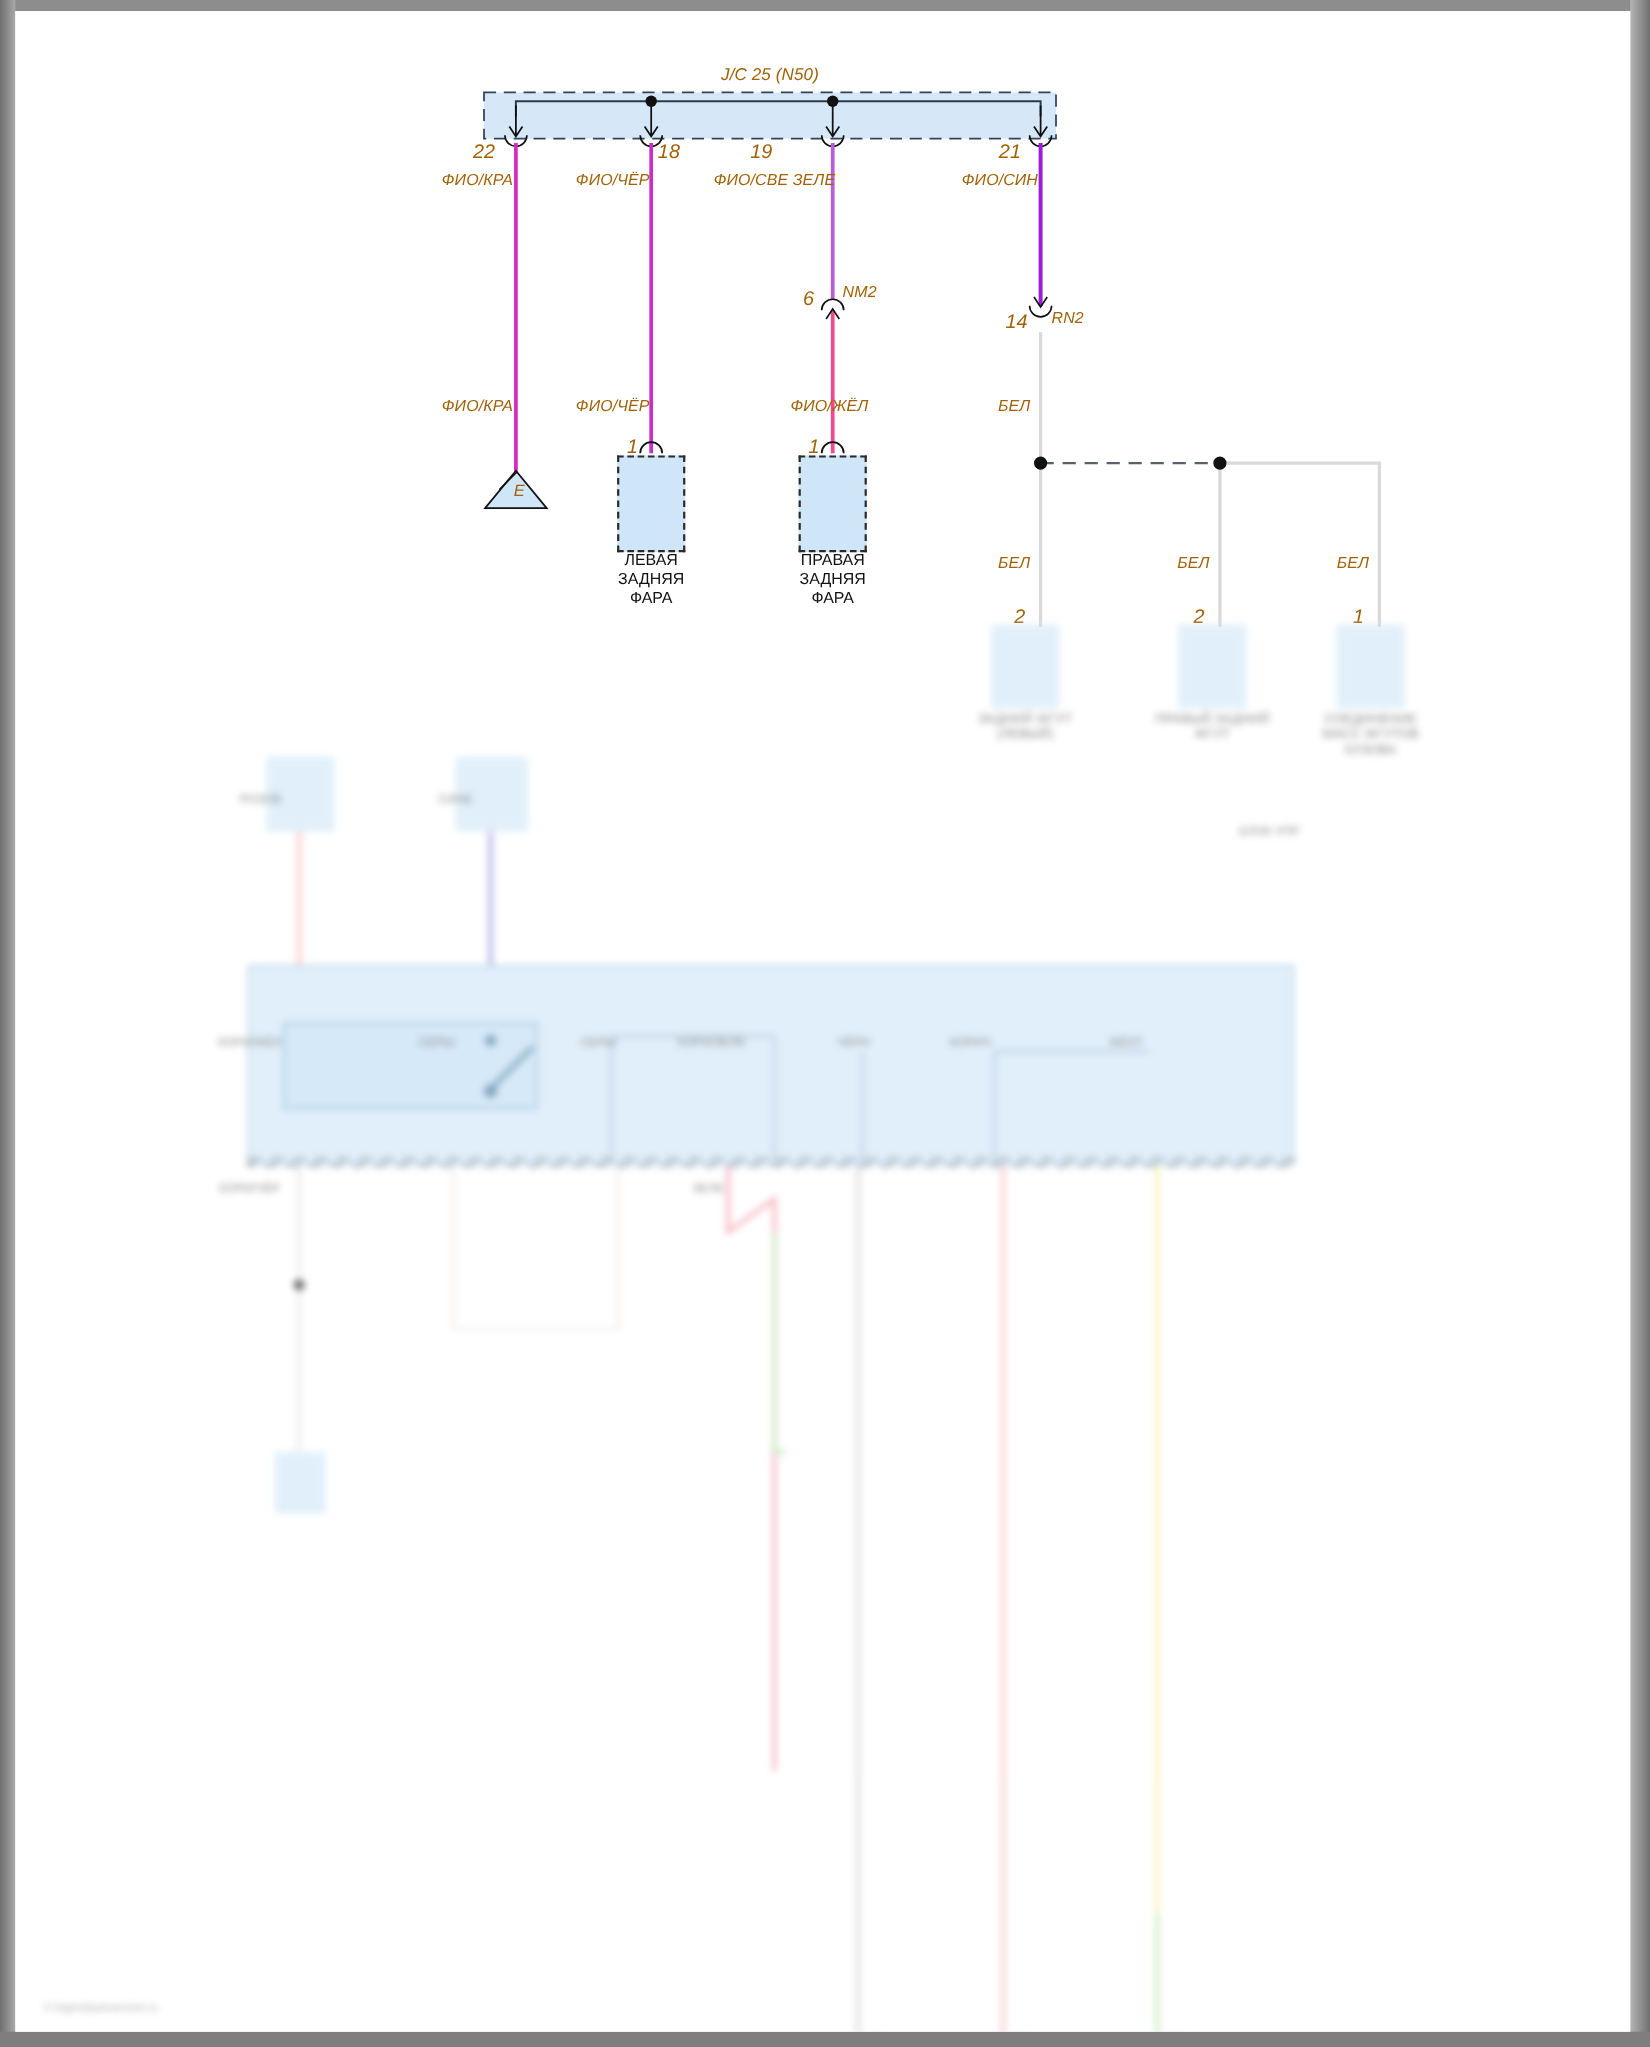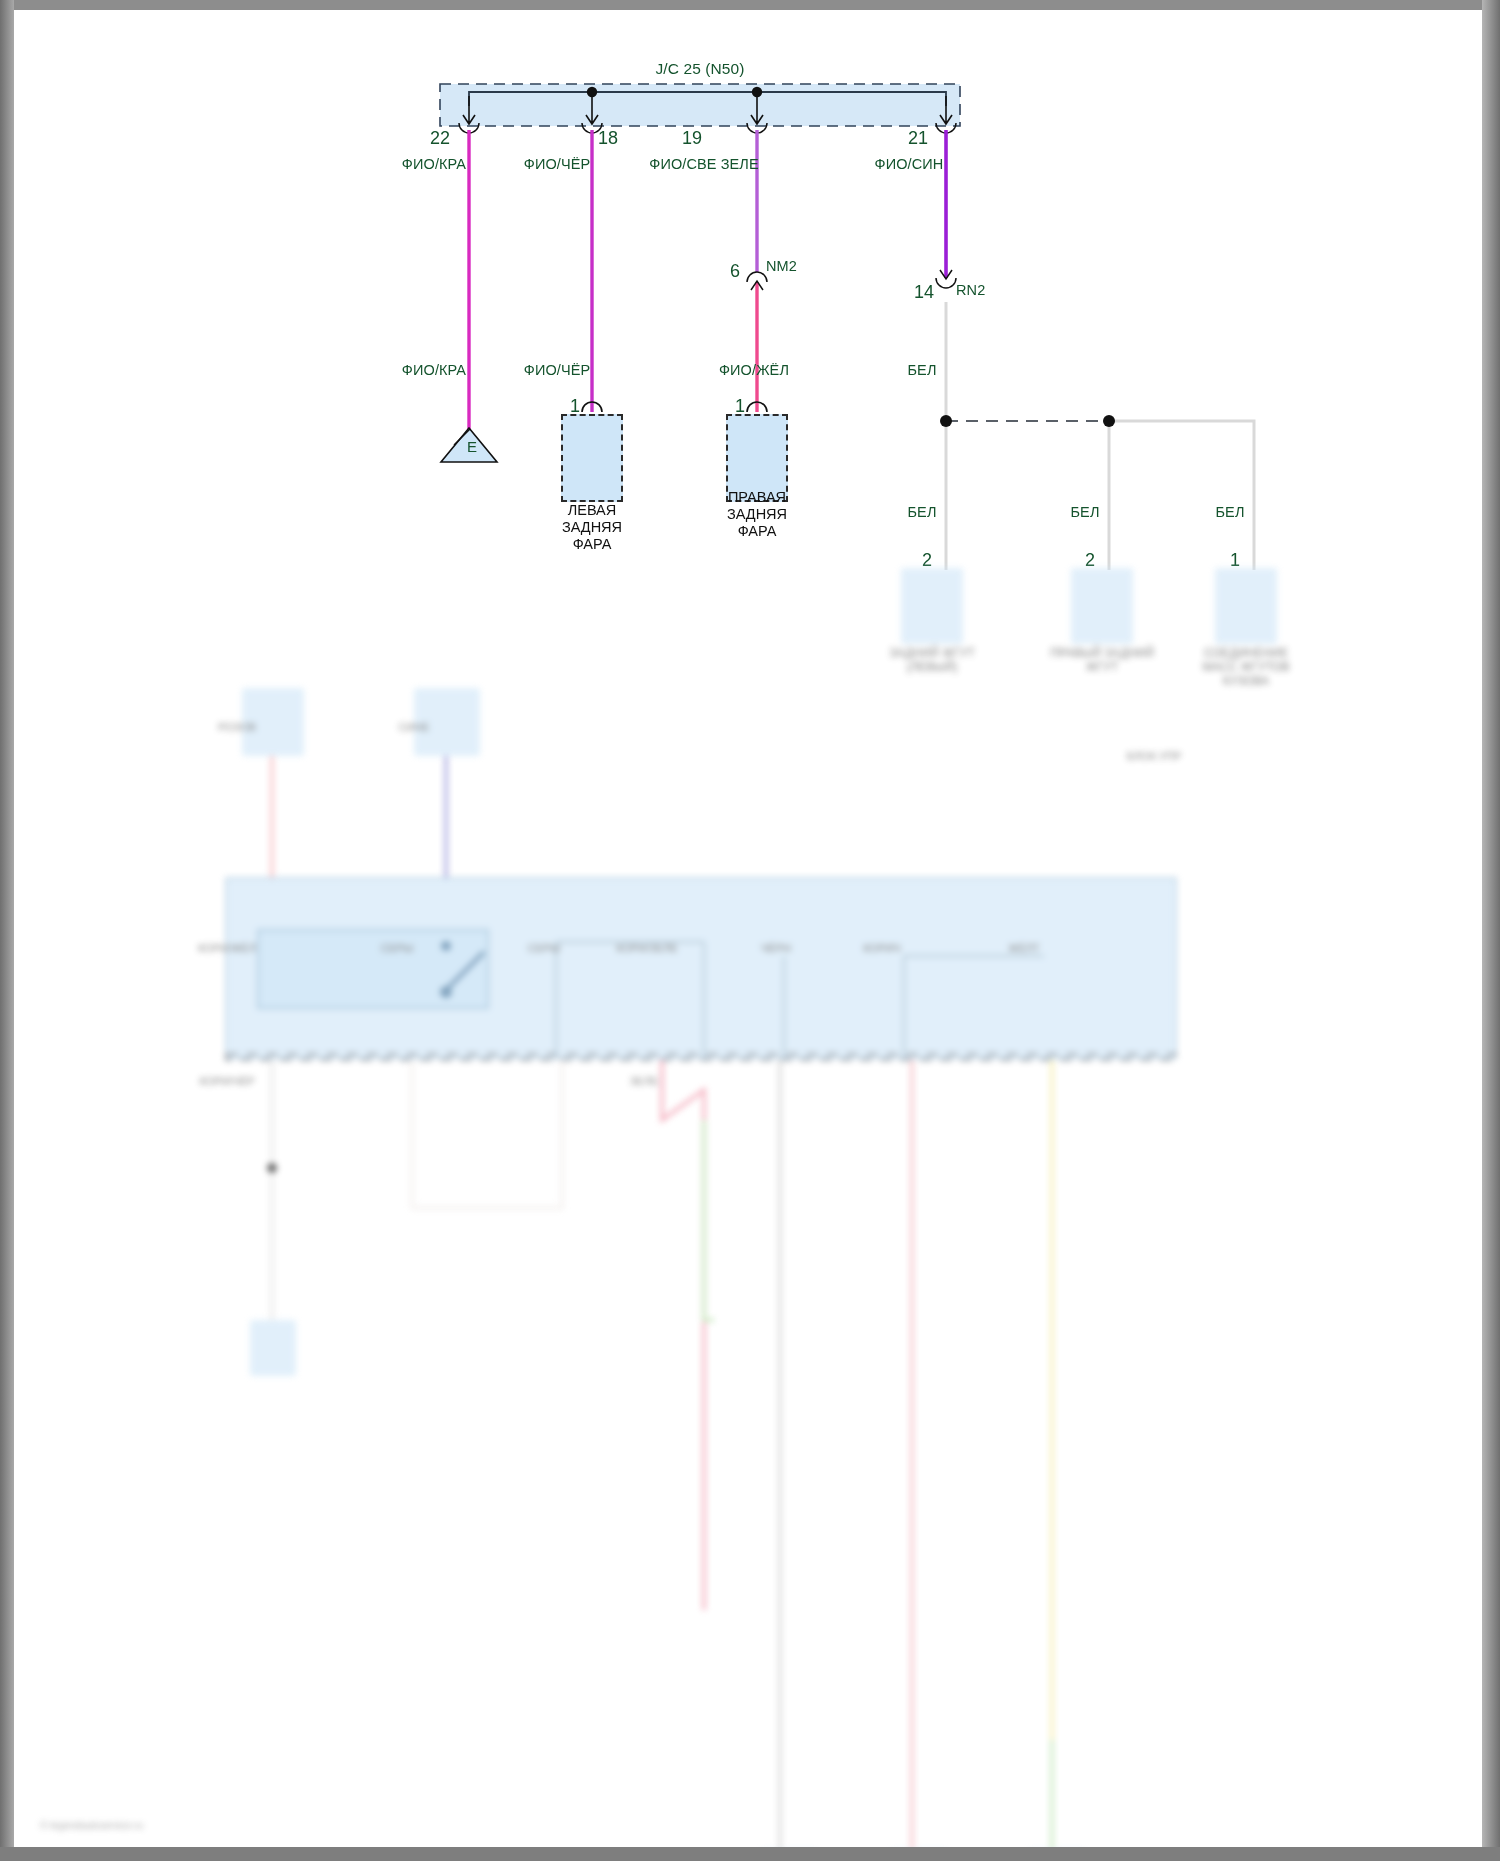--- a/index.html
+++ b/index.html
@@ -24,23 +24,24 @@
     opacity:.62;
   }
 
   .sharp{position:absolute;left:0;top:0;width:1468px;height:560px;}
 
   svg{display:block;overflow:visible;}
 
   .lbl{
     position:absolute;
     font-size:14.5px;
-    color:#14532d;
+    color:#a16207;
     white-space:nowrap;
     letter-spacing:.1px;
+    font-style:italic;
   }
   .lbl.c{transform:translateX(-50%);text-align:center;}
   .lbl.num{font-size:18px;}
   .lbl.title{font-size:15.5px;}
   .multi{
     position:absolute;
     font-size:14.5px;
     line-height:17px;
     text-align:center;
     transform:translateX(-50%);
@@ -173,21 +174,21 @@
       <div class="lbl c" style="left:458px;top:428px;font-size:15px;">E</div>
 
       <div class="conn-box" style="left:578px;top:404px;width:58px;height:84px;"></div>
       <div class="lbl num" style="left:556px;top:386px;">1</div>
       <div class="multi" style="left:578px;top:492px;width:150px;">ЛЕВАЯ
 ЗАДНЯЯ
 ФАРА</div>
 
       <div class="conn-box" style="left:743px;top:404px;width:58px;height:84px;"></div>
       <div class="lbl num" style="left:721px;top:386px;">1</div>
-      <div class="multi" style="left:743px;top:479px;width:150px;">ПРАВАЯ
+      <div class="multi" style="left:743px;top:492px;width:150px;">ПРАВАЯ
 ЗАДНЯЯ
 ФАРА</div>
 
       <div class="lbl num" style="left:908px;top:540px;">2</div>
       <div class="lbl num" style="left:1071px;top:540px;">2</div>
       <div class="lbl num" style="left:1216px;top:540px;">1</div>
     </div>
 
     <div id="lower-blur">
 

